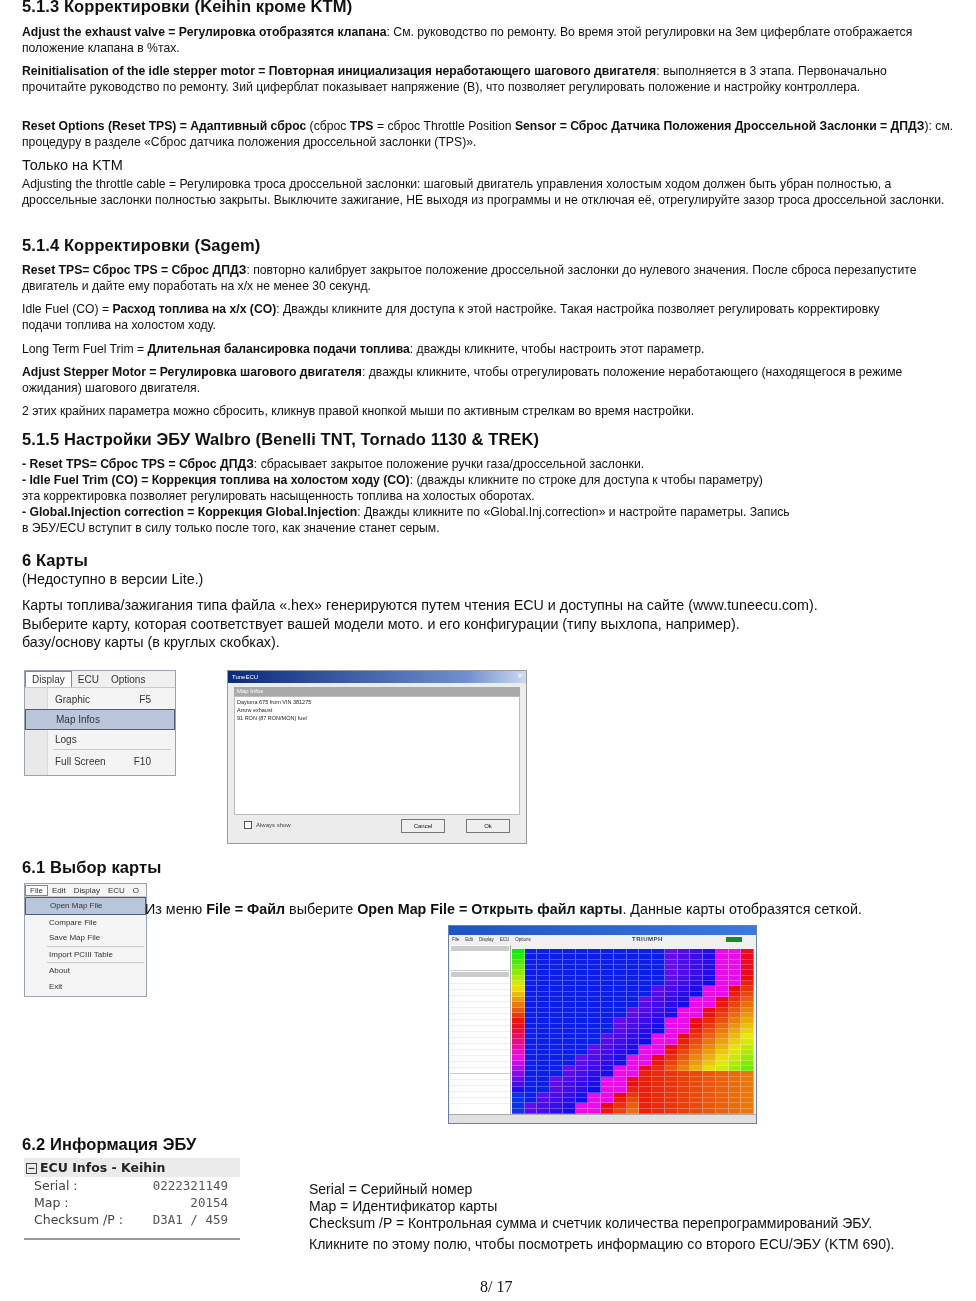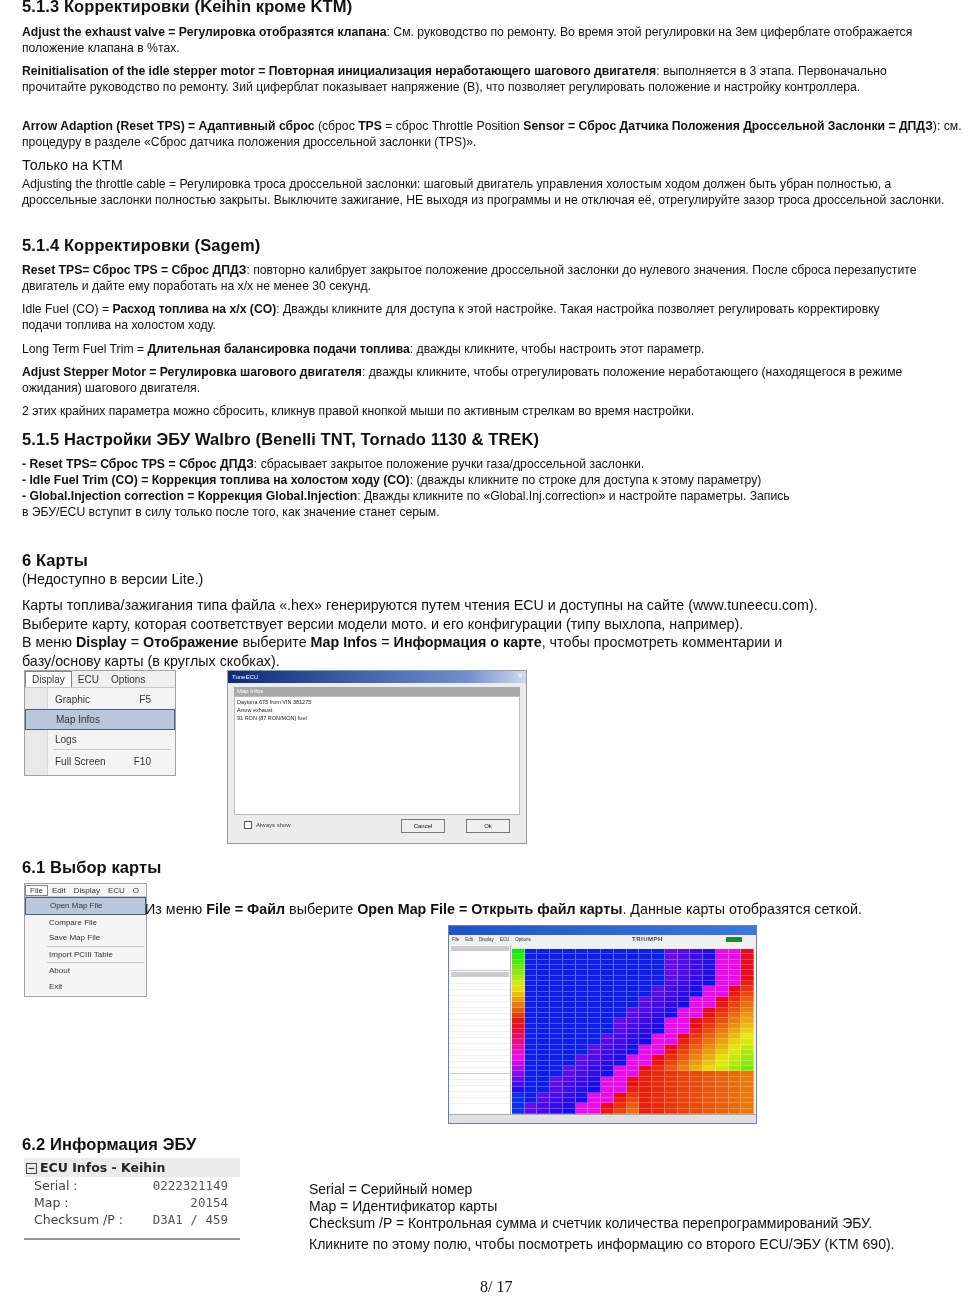--- a/index.html
+++ b/index.html
@@ -58,21 +58,21 @@
 
 <h2 class="abs" style="left:22px;top:-3px;">5.1.3 Корректировки (Keihin кроме KTM)</h2>
 
 <p class="abs p" style="left:22px;top:24px;width:930px;">
   <b>Adjust the exhaust valve = Регулировка отобразятся клапана</b><span>: См. руководство по ремонту. Во время этой регулировки на 3ем циферблате отображается положение клапана в %тах.</span>
 </p>
 <p class="abs p" style="left:22px;top:63px;width:930px;">
   <b>Reinitialisation of the idle stepper motor = Повторная инициализация неработающего шагового двигателя</b><span>: выполняется в 3 этапа. Первоначально прочитайте руководство по ремонту. 3ий циферблат показывает напряжение (В), что позволяет регулировать положение и настройку контроллера.</span>
 </p>
 <p class="abs p" style="left:22px;top:118px;width:940px;">
-  <b>Arrow Adaption (Reset TPS) = Адаптивный сброс</b><span> (сброс </span><b>TPS</b><span> = сброс Throttle Position </span><b>Sensor = Сброс Датчика Положения Дроссельной Заслонки = ДПДЗ</b><span>): см. процедуру в разделе «Сброс датчика положения дроссельной заслонки (TPS)».</span>
+  <b>Reset Options (Reset TPS) = Адаптивный сброс</b><span> (сброс </span><b>TPS</b><span> = сброс Throttle Position </span><b>Sensor = Сброс Датчика Положения Дроссельной Заслонки = ДПДЗ</b><span>): см. процедуру в разделе «Сброс датчика положения дроссельной заслонки (TPS)».</span>
 </p>
 <div class="abs sub" style="left:22px;top:157px;">Только на KTM</div>
 <p class="abs p" style="left:22px;top:176px;width:930px;">Adjusting the throttle cable = Регулировка троса дроссельной заслонки: шаговый двигатель управления холостым ходом должен быть убран полностью, а дроссельные заслонки полностью закрыты. Выключите зажигание, НЕ выходя из программы и не отключая её, отрегулируйте зазор троса дроссельной заслонки.</p>
 
 <h2 class="abs" style="left:22px;top:236px;">5.1.4 Корректировки (Sagem)</h2>
 <p class="abs p" style="left:22px;top:262px;width:930px;">
   <span style="font-weight:bold">Reset TPS= </span><b>Сброс TPS = Сброс ДПДЗ</b><span>: повторно калибрует закрытое положение дроссельной заслонки до нулевого значения. После сброса перезапустите двигатель и дайте ему поработать на х/х не менее 30 секунд.</span>
 </p>
 <p class="abs p" style="left:22px;top:301px;width:900px;">
   <span>Idle Fuel (CO) = </span><b>Расход топлива на х/х (CO)</b><span>: Дважды кликните для доступа к этой настройке. Такая настройка позволяет регулировать корректировку подачи топлива на холостом ходу.</span>
@@ -81,31 +81,31 @@
   <span>Long Term Fuel Trim = </span><b>Длительная балансировка подачи топлива</b><span>: дважды кликните, чтобы настроить этот параметр.</span>
 </p>
 <p class="abs p" style="left:22px;top:364px;width:900px;">
   <span style="font-weight:bold">Adjust Stepper Motor = </span><b>Регулировка шагового двигателя</b><span>: дважды кликните, чтобы отрегулировать положение неработающего (находящегося в режиме ожидания) шагового двигателя.</span>
 </p>
 <p class="abs p" style="left:22px;top:403px;width:930px;">2 этих крайних параметра можно сбросить, кликнув правой кнопкой мыши по активным стрелкам во время настройки.</p>
 
 <h2 class="abs" style="left:22px;top:430px;">5.1.5 Настройки ЭБУ Walbro (Benelli TNT, Tornado 1130 &amp; TREK)</h2>
 <div class="abs" style="left:22px;top:456px;width:940px;">
   <p class="p"><b>- Reset TPS= Сброс TPS = Сброс ДПДЗ</b><span>: сбрасывает закрытое положение ручки газа/дроссельной заслонки.</span></p>
-  <p class="p"><b>- Idle Fuel Trim (CO) = Коррекция топлива на холостом ходу (CO)</b><span>: (дважды кликните по строке для доступа к этому параметру)</span></p>
+  <p class="p"><b>- Idle Fuel Trim (CO) = Коррекция топлива на холостом ходу (CO)</b><span>: (дважды кликните по строке для доступа к чтобы параметру)</span></p>
+  <p class="p">эта корректировка позволяет регулировать насыщенность топлива на холостых оборотах.</p>
   <p class="p"><b>- Global.Injection correction = Коррекция Global.Injection</b><span>: Дважды кликните по «Global.Inj.correction» и настройте параметры. Запись</span></p>
   <p class="p">в ЭБУ/ECU вступит в силу только после того, как значение станет серым.</p>
 </div>
 
 <h2 class="abs" style="left:22px;top:551px;">6 Карты</h2>
 <div class="abs big" style="left:22px;top:570px;">(Недоступно в версии Lite.)</div>
 <div class="abs big" style="left:22px;top:596px;width:940px;">
   <div>Карты топлива/зажигания типа файла «.hex» генерируются путем чтения ECU и доступны на сайте (www.tuneecu.com).</div>
-  <div>Выберите карту, которая соответствует версии модели мото. и его конфигурации (типу выхлопа, например).</div>
-  <div><span>В меню </span><b>Display</b><span> = </span><b>Отображение</b><span> выберите </span><b>Map Infos</b><span> = </span><b>Информация о карте</b><span>, чтобы просмотреть комментарии и</span></div>
+  <div>Выберите карту, которая соответствует вашей модели мото. и его конфигурации (типу выхлопа, например).</div>
   <div>базу/основу карты (в круглых скобках).</div>
 </div>
 
 <div class="abs menu" style="left:24px;top:670px;width:150px;height:104px;">
   <div class="mgutter"></div>
   <div class="menubar">
     <span class="act">Display</span>
     <span>ECU</span>
     <span>Options</span>
   </div>

